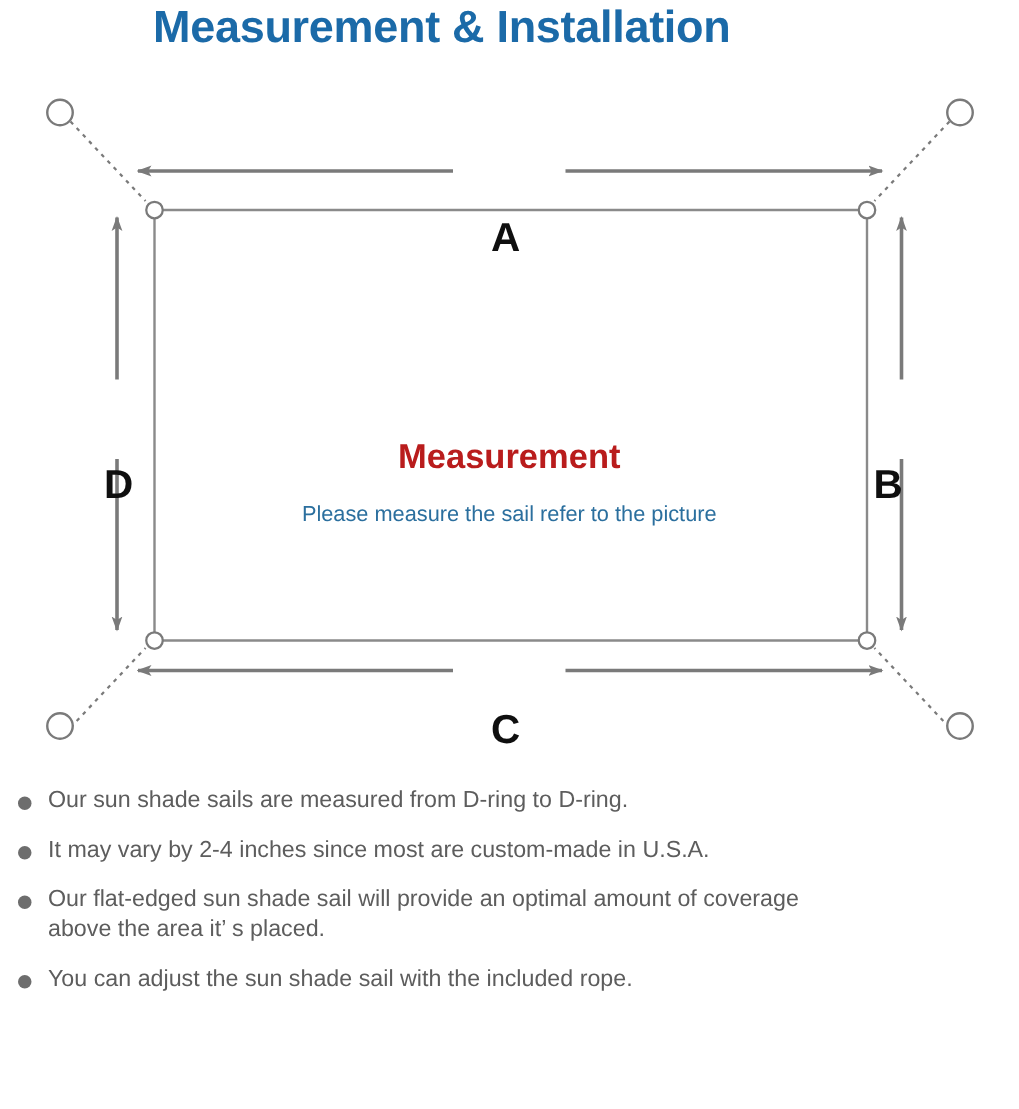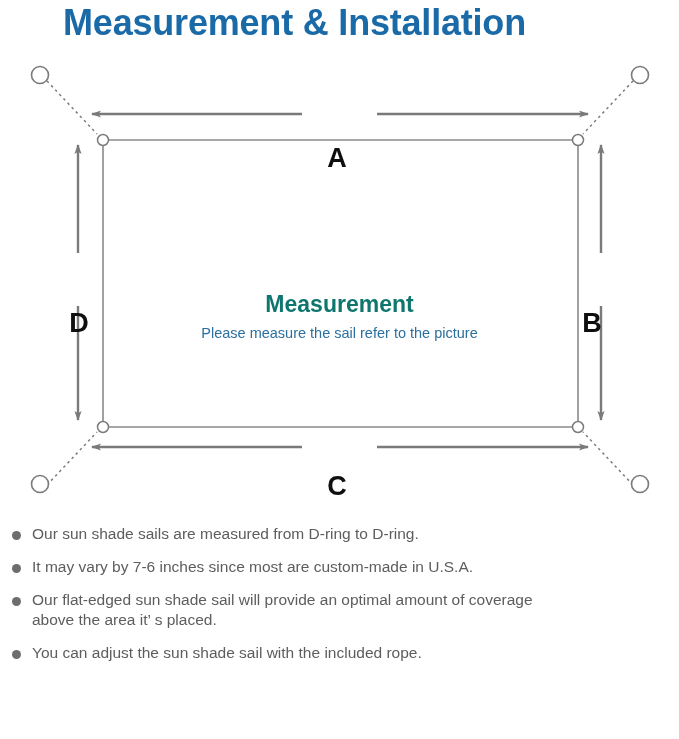--- a/index.html
+++ b/index.html
@@ -22,21 +22,21 @@
     background: #ffffff;
   }
 
   
   .page-title {
     position: absolute;
     left: 0;
     top: 2px;
     width: 589px;
     text-align: center;
-    font-size: 36px;
+    font-size: 30px;
     font-weight: bold;
     letter-spacing: -0.2px;
     color: #1b6aa8;
     font-family: "Liberation Sans", sans-serif;
   }
 
   
   .diagram {
     position: absolute;
     left: 0;
@@ -50,26 +50,26 @@
 
   
   .sail-label-main {
     position: absolute;
     left: 0;
     top: 243px;
     width: 679px;
     text-align: center;
     font-size: 23px;
     font-weight: bold;
-    color: #0f766e;
+    color: #b91c1c;
   }
   .sail-label-sub {
     position: absolute;
     left: 0;
-    top: 277px;
+    top: 287px;
     width: 679px;
     text-align: center;
     font-size: 14.5px;
     color: #2b6f9e;
   }
 
   
   .dim-letter {
     position: absolute;
     font-size: 27px;
@@ -180,21 +180,21 @@
     <div class="dim-letter dim-d">D</div>
   </div>
 
   <div class="notes">
     <div class="note-row">
       <span class="note-bullet"></span>
       <span class="note-text">Our sun shade sails are measured from D-ring to D-ring.</span>
     </div>
     <div class="note-row">
       <span class="note-bullet"></span>
-      <span class="note-text">It may vary by 7-6 inches since most are custom-made in U.S.A.</span>
+      <span class="note-text">It may vary by 2-4 inches since most are custom-made in U.S.A.</span>
     </div>
     <div class="note-row">
       <span class="note-bullet"></span>
       <span class="note-text">Our flat-edged sun shade sail will provide an optimal amount of coverage above the area it’ s placed.</span>
     </div>
     <div class="note-row">
       <span class="note-bullet"></span>
       <span class="note-text">You can adjust the sun shade sail with the included rope.</span>
     </div>
   </div>

